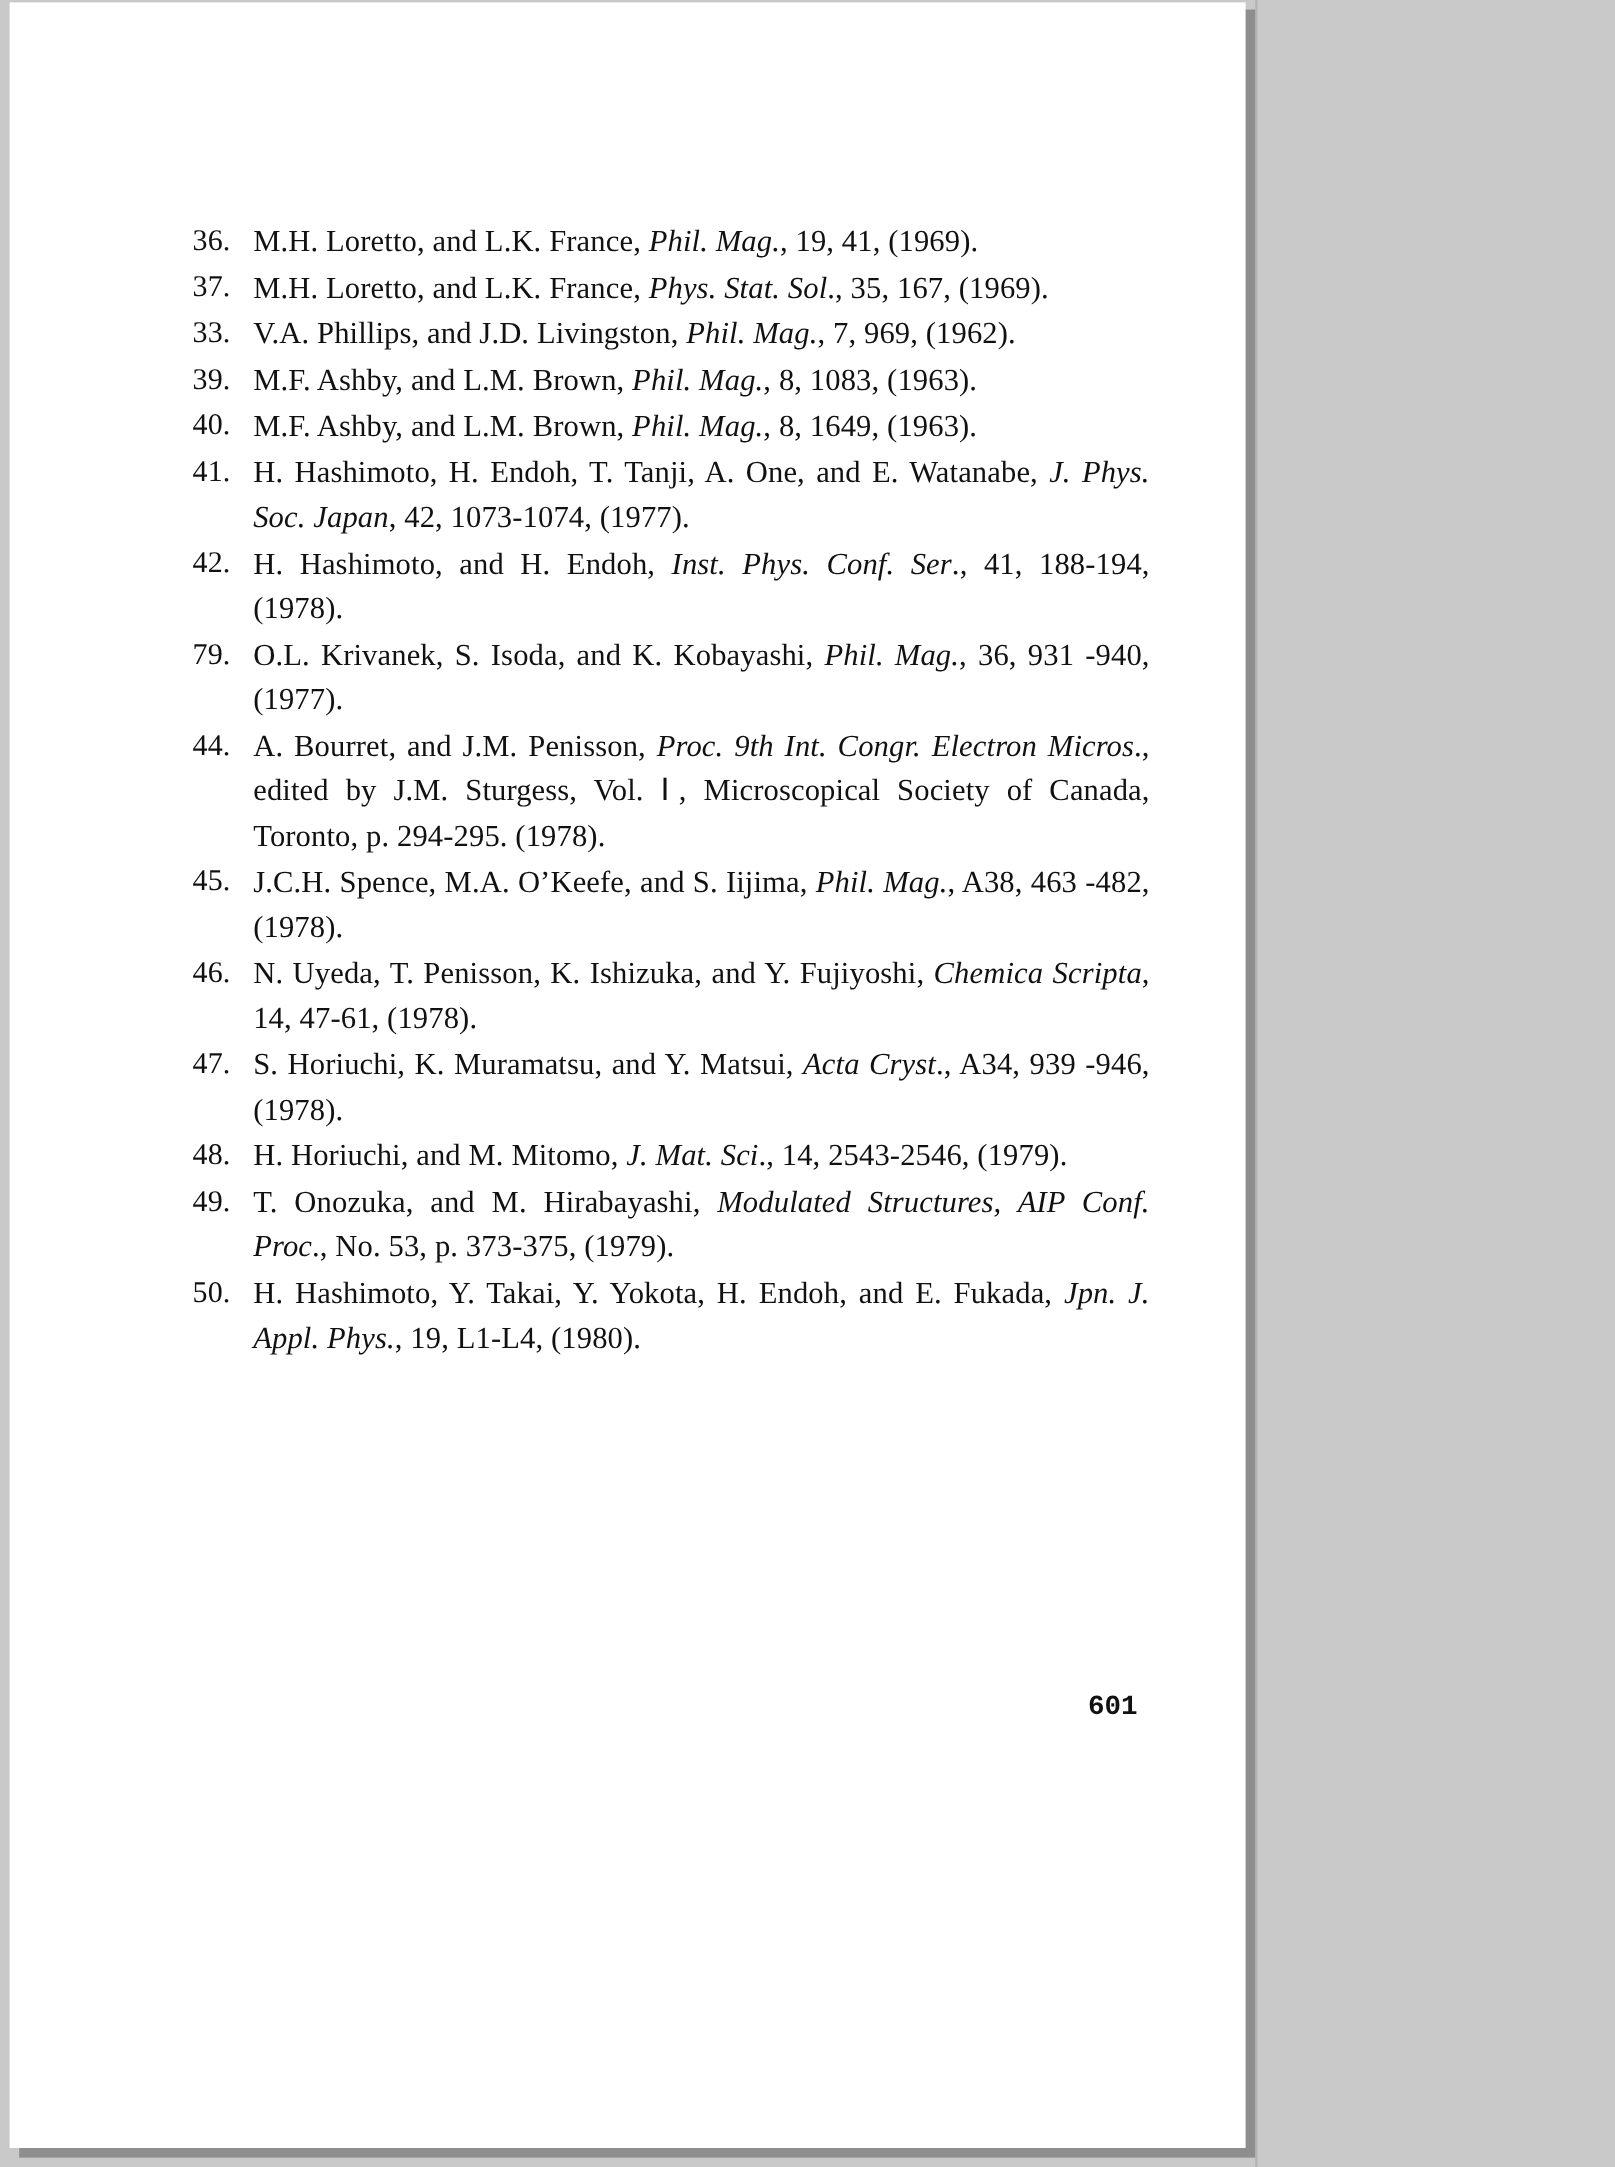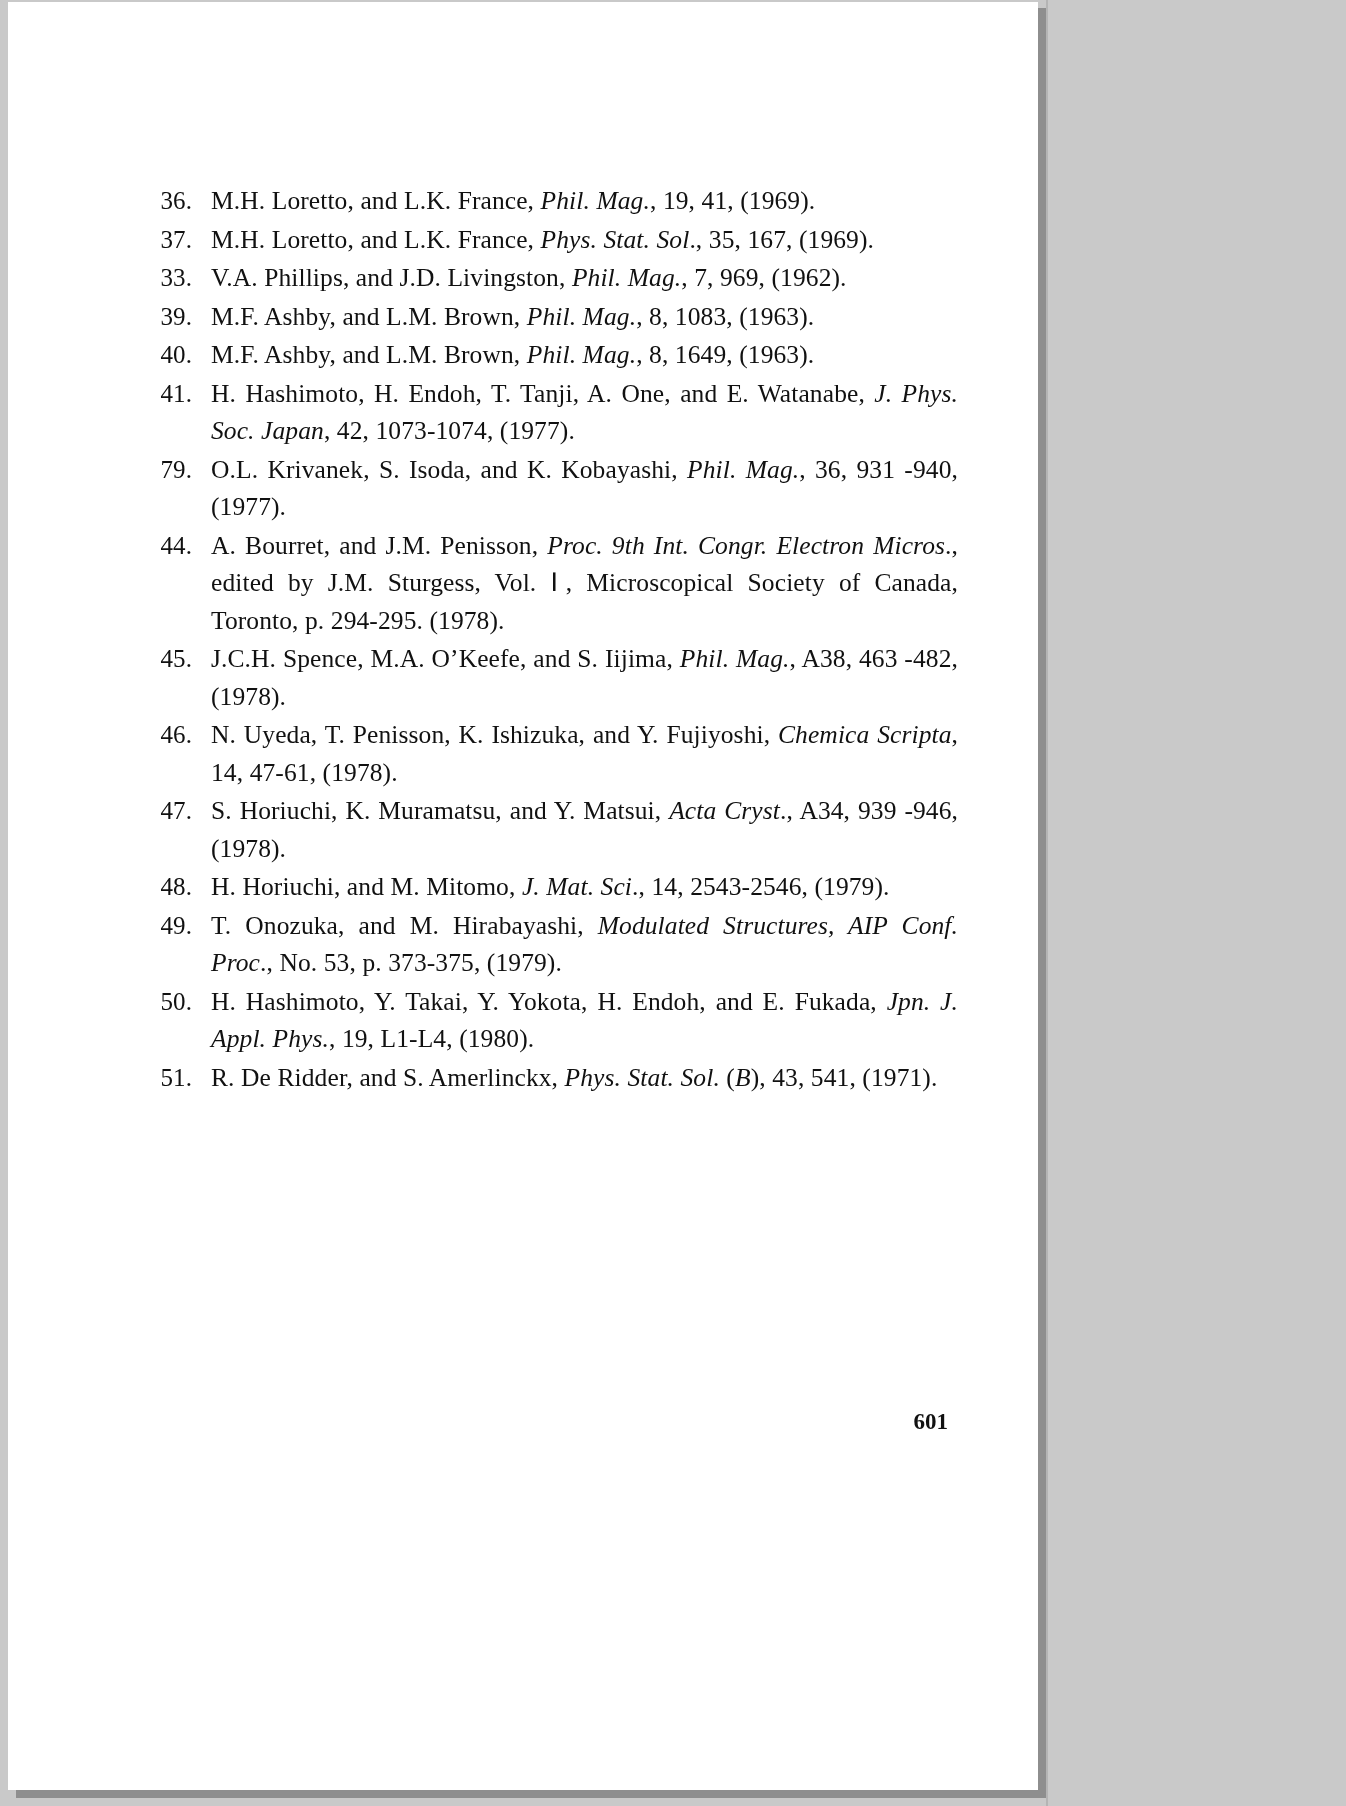--- a/index.html
+++ b/index.html
@@ -64,21 +64,21 @@
     width: 44px;
     text-align: right;
     font-size: 25px;
     color: #111111;
   }
   .it { font-style: italic; }
   .page-number {
     position: absolute;
     right: 90px;
     bottom: 355px;
-    font-family: Liberation Serif, serif;
+    font-family: Liberation Mono, monospace;
     font-weight: bold;
     font-size: 23px;
     color: #111111;
   }
   .edge-line {
     position: absolute;
     right: 298px;
     top: 0;
     width: 2px;
     height: 1806px;
@@ -93,26 +93,26 @@
   <div class="page-shadow"></div>
   <div class="page">
     <div class="content">
       <ol class="refs" id="ref-list">
           <li><span class="num">36.</span><span><span>M.H. Loretto, and L.K. France, </span><span class="it">Phil. Mag.</span><span>, 19, 41, (1969).</span></span></li>
           <li><span class="num">37.</span><span><span>M.H. Loretto, and L.K. France, </span><span class="it">Phys. Stat. Sol</span><span>., 35, 167, (1969).</span></span></li>
           <li><span class="num">33.</span><span><span>V.A. Phillips, and J.D. Livingston, </span><span class="it">Phil. Mag.</span><span>, 7, 969, (1962).</span></span></li>
           <li><span class="num">39.</span><span><span>M.F. Ashby, and L.M. Brown, </span><span class="it">Phil. Mag.</span><span>, 8, 1083, (1963).</span></span></li>
           <li><span class="num">40.</span><span><span>M.F. Ashby, and L.M. Brown, </span><span class="it">Phil. Mag.</span><span>, 8, 1649, (1963).</span></span></li>
           <li><span class="num">41.</span><span><span>H. Hashimoto, H. Endoh, T. Tanji, A. One, and E. Watanabe, </span><span class="it">J. Phys. Soc. Japan</span><span>, 42, 1073-1074, (1977).</span></span></li>
+          <li><span class="num">42.</span><span><span>H. Hashimoto, and H. Endoh, </span><span class="it">Inst. Phys. Conf. Ser</span><span>., 41, 188-194, (1978).</span></span></li>
           <li><span class="num">79.</span><span><span>O.L. Krivanek, S. Isoda, and K. Kobayashi, </span><span class="it">Phil. Mag.</span><span>, 36, 931 -940, (1977).</span></span></li>
           <li><span class="num">44.</span><span><span>A. Bourret, and J.M. Penisson, </span><span class="it">Proc. 9th Int. Congr. Electron Micros</span><span>., edited by J.M. Sturgess, Vol. Ⅰ, Microscopical Society of Canada, Toronto, p. 294-295. (1978).</span></span></li>
           <li><span class="num">45.</span><span><span>J.C.H. Spence, M.A. O’Keefe, and S. Iijima, </span><span class="it">Phil. Mag.</span><span>, A38, 463 -482, (1978).</span></span></li>
           <li><span class="num">46.</span><span><span>N. Uyeda, T. Penisson, K. Ishizuka, and Y. Fujiyoshi, </span><span class="it">Chemica Scripta</span><span>, 14, 47-61, (1978).</span></span></li>
           <li><span class="num">47.</span><span><span>S. Horiuchi, K. Muramatsu, and Y. Matsui, </span><span class="it">Acta Cryst</span><span>., A34, 939 -946, (1978).</span></span></li>
           <li><span class="num">48.</span><span><span>H. Horiuchi, and M. Mitomo, </span><span class="it">J. Mat. Sci</span><span>., 14, 2543-2546, (1979).</span></span></li>
           <li><span class="num">49.</span><span><span>T. Onozuka, and M. Hirabayashi, </span><span class="it">Modulated Structures, AIP Conf. Proc</span><span>., No. 53, p. 373-375, (1979).</span></span></li>
           <li><span class="num">50.</span><span><span>H. Hashimoto, Y. Takai, Y. Yokota, H. Endoh, and E. Fukada, </span><span class="it">Jpn. J. Appl. Phys.</span><span>, 19, L1-L4, (1980).</span></span></li>
-          <li><span class="num">51.</span><span><span>R. De Ridder, and S. Amerlinckx, </span><span class="it">Phys. Stat. Sol.</span><span> (</span><span class="it">B</span><span>), 43, 541, (1971).</span></span></li>
         </ol>
     </div>
     <div class="page-number">601</div>
   </div>
 </div>
 
 </body></html>

